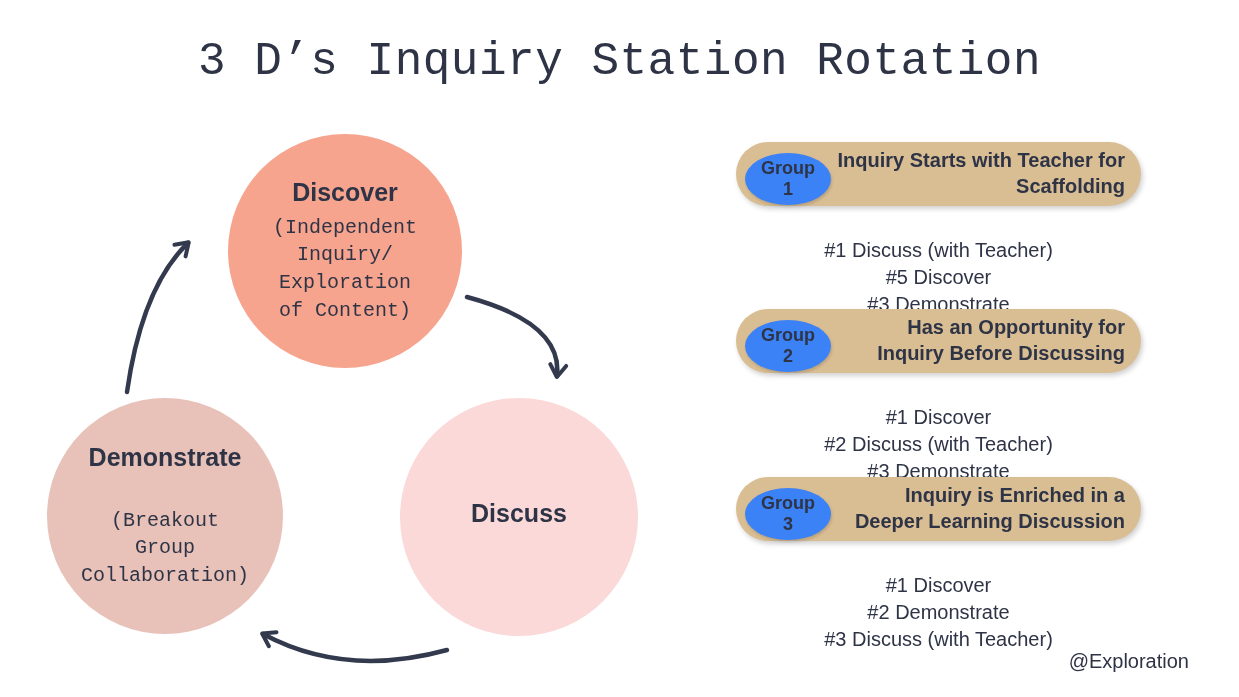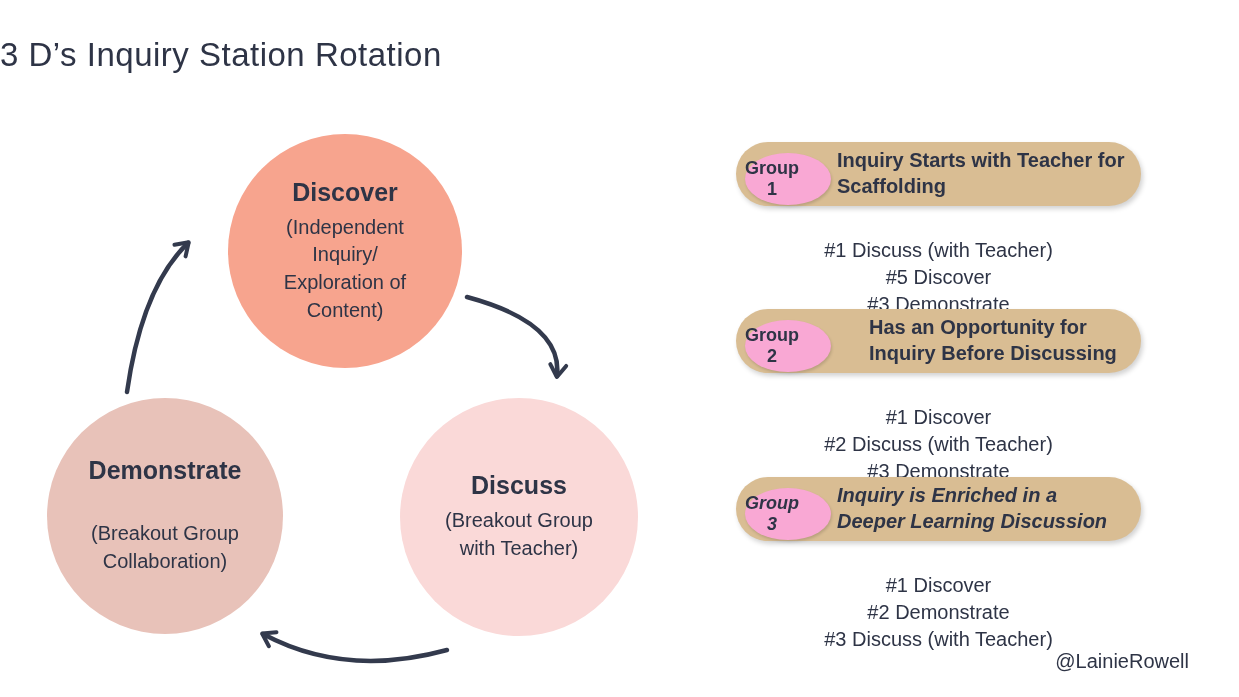--- a/index.html
+++ b/index.html
@@ -13,24 +13,26 @@
     width: 1239px;
     height: 697px;
     background: #ffffff;
     overflow: hidden;
   }
   .title {
     position: absolute;
     top: 36px;
     left: 0;
     width: 100%;
-    font-size: 33px;
+    text-align: center;
+    font-size: 46px;
     font-weight: 500;
     letter-spacing: 0.5px;
     color: var(--text-dark, #2e3446);
+    font-family: Liberation Mono, monospace;
   }
 
   
   .arrows {
     position: absolute;
     left: 0;
     top: 0;
     pointer-events: none;
   }
   .arrow {
@@ -49,20 +51,21 @@
     text-align: center;
   }
   .circle .c-title {
     font-size: 25px;
     font-weight: 700;
     margin-bottom: 7px;
   }
   .circle .c-desc {
     font-size: 20px;
     line-height: 1.38;
+    font-family: Liberation Mono, monospace;
   }
   .discover   { left: 228px; top: 134px; width: 234px; height: 234px; background: var(--discover-fill, #f7a48e); }
   .demonstrate{ left: 47px;  top: 398px; width: 236px; height: 236px; background: var(--demonstrate-fill, #e8c2b9); gap: 28px; }
   .discuss    { left: 400px; top: 398px; width: 238px; height: 238px; background: var(--discuss-fill, #fad9d8); }
   .discover .c-desc    { max-width: 152px; }
   .demonstrate .c-desc { max-width: 175px; }
   .discuss .c-desc     { max-width: 175px; }
 
   
   .groups { position: absolute; left: 736px; top: 0; width: 405px; height: 697px; }
@@ -76,56 +79,57 @@
     display: flex;
     align-items: center;
     box-shadow: 2px 3px 5px rgba(0,0,0,0.18);
   }
   .badge {
     flex: 0 0 auto;
     width: 86px;
     height: 52px;
     margin-left: 9px;
     border-radius: 50%;
-    background: #f9a8d4;
+    background: #3b82f6;
     display: flex;
     align-items: center;
+    justify-content: center;
     text-align: center;
     box-shadow: 1px 2px 3px rgba(0,0,0,0.15);
     margin-top: 10px;
   }
   .badge span {
     display: inline-block;
     width: 54px;
     font-size: 18px;
     font-weight: 700;
     line-height: 1.15;
   }
   .heading {
     flex: 1;
-    text-align: left;
+    text-align: right;
     font-size: 20px;
     font-weight: 700;
     line-height: 1.28;
     padding: 0 16px 0 6px;
   }
   .steps {
     position: absolute;
     left: 0;
     width: 405px;
     text-align: center;
     font-size: 20px;
     line-height: 27px;
     margin-top: 16px;
   }
   .g1-pill  { top: 142px; }
   .g1-steps { top: 221px; }
   .g2-pill  { top: 309px; gap: 32px; }
   .g2-steps { top: 388px; }
-  .g3-pill  { top: 477px; font-style: italic; }
+  .g3-pill  { top: 477px; }
   .g3-steps { top: 556px; }
 
   .credit {
     position: absolute;
     top: 650px;
     right: 50px;
     font-size: 20px;
     color: var(--text-dark, #2e3446);
   }
 </style>
@@ -152,21 +156,20 @@
     <div class="c-desc">(Independent Inquiry/ Exploration of Content)</div>
   </div>
 
   <div class="circle demonstrate">
     <div class="c-title">Demonstrate</div>
     <div class="c-desc">(Breakout Group Collaboration)</div>
   </div>
 
   <div class="circle discuss">
     <div class="c-title">Discuss</div>
-    <div class="c-desc">(Breakout Group with Teacher)</div>
   </div>
 
   <div class="groups">
 
     <div class="pill g1-pill">
       <div class="badge">
         <span>Group 1</span>
       </div>
       <div class="heading">Inquiry Starts with Teacher for Scaffolding</div>
     </div>
@@ -195,15 +198,15 @@
       <div class="heading">Inquiry is Enriched in a Deeper Learning Discussion</div>
     </div>
     <div class="steps g3-steps">
       <div>#1 Discover</div>
       <div>#2 Demonstrate</div>
       <div>#3 Discuss (with Teacher)</div>
     </div>
 
   </div>
 
-  <div class="credit">@LainieRowell</div>
+  <div class="credit">@Exploration</div>
 
 </div>
 
 </body></html>

